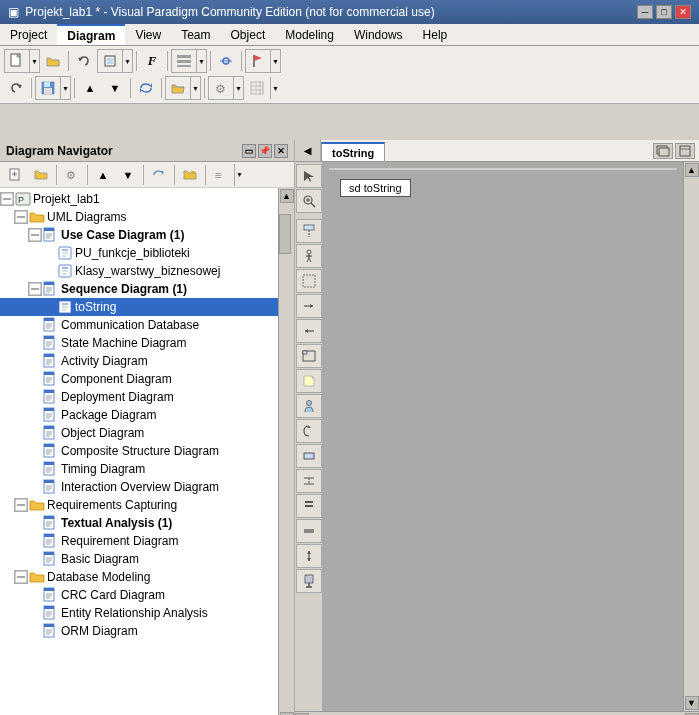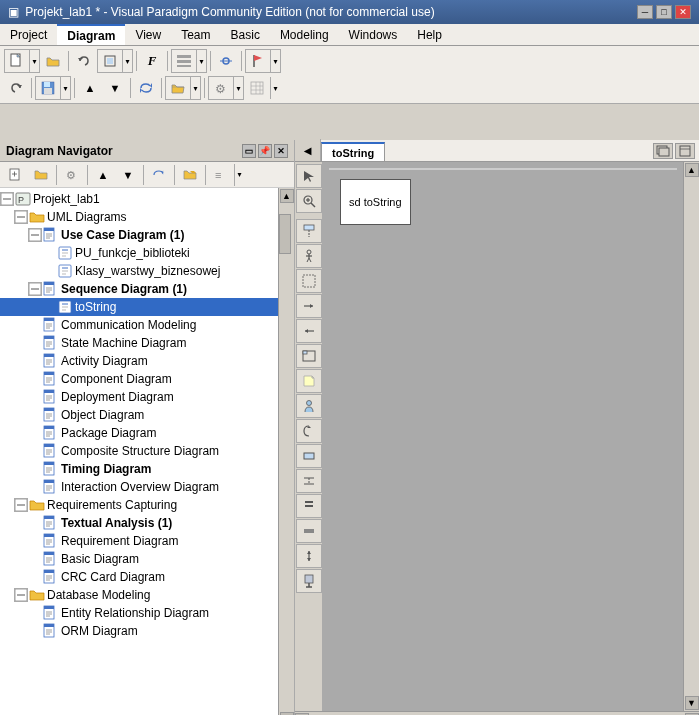--- a/index.html
+++ b/index.html
@@ -243,21 +243,21 @@
       position: relative;
       margin: 4px;
       border: 1px solid #ccc;
     }
     .sd-label {
       position: absolute;
       top: 10px;
       left: 10px;
       background: #fff;
       border: 1px solid #555;
-      padding: 16px 8px;
+      padding: 2px 8px;
       font-size: 11px;
     }
     .rt-btn {
       width: 26px;
       height: 24px;
       background: #e4e0d8;
       border: 1px solid #aaa;
       cursor: pointer;
       display: flex;
       align-items: center;
@@ -301,21 +301,21 @@
     <div class="title-btn">□</div>
     <div class="title-btn close">✕</div>
   </div>
 </div>
 
 <div class="menu-bar">
   <div class="menu-item">Project</div>
   <div class="menu-item active">Diagram</div>
   <div class="menu-item">View</div>
   <div class="menu-item">Team</div>
-  <div class="menu-item">Basic</div>
+  <div class="menu-item">Object</div>
   <div class="menu-item">Modeling</div>
   <div class="menu-item">Windows</div>
   <div class="menu-item">Help</div>
 </div>
 
 <div class="toolbar-area">
   <div class="toolbar-row">
 
     <div class="tb-group">
       <div class="tb-btn" title="New">
@@ -613,21 +613,21 @@
             <span class="tree-expander leaf"></span>
             <span class="tree-icon">
               <svg width="16" height="16" viewBox="0 0 16 16">
                 <rect x="1" y="1" width="10" height="13" fill="white" stroke="#4472c4" stroke-width="0.8"></rect>
                 <rect x="1" y="1" width="10" height="3" fill="#4472c4"></rect>
                 <line x1="3" y1="7" x2="9" y2="7" stroke="#888" stroke-width="0.8"></line>
                 <line x1="3" y1="9" x2="9" y2="9" stroke="#888" stroke-width="0.8"></line>
                 <line x1="3" y1="11" x2="7" y2="11" stroke="#888" stroke-width="0.8"></line>
               </svg>
             </span>
-            <span class="tree-label" style="font-weight:normal;">Communication Modeling</span>
+            <span class="tree-label" style="font-weight:normal;">Communication Database</span>
           </div>
           <div class="tree-item">
             <span style="width:28px; display:inline-block;"></span>
             <span class="tree-expander leaf"></span>
             <span class="tree-icon">
               <svg width="16" height="16" viewBox="0 0 16 16">
                 <rect x="1" y="1" width="10" height="13" fill="white" stroke="#4472c4" stroke-width="0.8"></rect>
                 <rect x="1" y="1" width="10" height="3" fill="#4472c4"></rect>
                 <line x1="3" y1="7" x2="9" y2="7" stroke="#888" stroke-width="0.8"></line>
                 <line x1="3" y1="9" x2="9" y2="9" stroke="#888" stroke-width="0.8"></line>
@@ -683,63 +683,63 @@
             <span class="tree-expander leaf"></span>
             <span class="tree-icon">
               <svg width="16" height="16" viewBox="0 0 16 16">
                 <rect x="1" y="1" width="10" height="13" fill="white" stroke="#4472c4" stroke-width="0.8"></rect>
                 <rect x="1" y="1" width="10" height="3" fill="#4472c4"></rect>
                 <line x1="3" y1="7" x2="9" y2="7" stroke="#888" stroke-width="0.8"></line>
                 <line x1="3" y1="9" x2="9" y2="9" stroke="#888" stroke-width="0.8"></line>
                 <line x1="3" y1="11" x2="7" y2="11" stroke="#888" stroke-width="0.8"></line>
               </svg>
             </span>
+            <span class="tree-label" style="font-weight:normal;">Package Diagram</span>
+          </div>
+          <div class="tree-item">
+            <span style="width:28px; display:inline-block;"></span>
+            <span class="tree-expander leaf"></span>
+            <span class="tree-icon">
+              <svg width="16" height="16" viewBox="0 0 16 16">
+                <rect x="1" y="1" width="10" height="13" fill="white" stroke="#4472c4" stroke-width="0.8"></rect>
+                <rect x="1" y="1" width="10" height="3" fill="#4472c4"></rect>
+                <line x1="3" y1="7" x2="9" y2="7" stroke="#888" stroke-width="0.8"></line>
+                <line x1="3" y1="9" x2="9" y2="9" stroke="#888" stroke-width="0.8"></line>
+                <line x1="3" y1="11" x2="7" y2="11" stroke="#888" stroke-width="0.8"></line>
+              </svg>
+            </span>
             <span class="tree-label" style="font-weight:normal;">Object Diagram</span>
           </div>
           <div class="tree-item">
             <span style="width:28px; display:inline-block;"></span>
             <span class="tree-expander leaf"></span>
             <span class="tree-icon">
               <svg width="16" height="16" viewBox="0 0 16 16">
                 <rect x="1" y="1" width="10" height="13" fill="white" stroke="#4472c4" stroke-width="0.8"></rect>
                 <rect x="1" y="1" width="10" height="3" fill="#4472c4"></rect>
                 <line x1="3" y1="7" x2="9" y2="7" stroke="#888" stroke-width="0.8"></line>
                 <line x1="3" y1="9" x2="9" y2="9" stroke="#888" stroke-width="0.8"></line>
                 <line x1="3" y1="11" x2="7" y2="11" stroke="#888" stroke-width="0.8"></line>
               </svg>
             </span>
-            <span class="tree-label" style="font-weight:normal;">Package Diagram</span>
-          </div>
-          <div class="tree-item">
-            <span style="width:28px; display:inline-block;"></span>
-            <span class="tree-expander leaf"></span>
-            <span class="tree-icon">
-              <svg width="16" height="16" viewBox="0 0 16 16">
-                <rect x="1" y="1" width="10" height="13" fill="white" stroke="#4472c4" stroke-width="0.8"></rect>
-                <rect x="1" y="1" width="10" height="3" fill="#4472c4"></rect>
-                <line x1="3" y1="7" x2="9" y2="7" stroke="#888" stroke-width="0.8"></line>
-                <line x1="3" y1="9" x2="9" y2="9" stroke="#888" stroke-width="0.8"></line>
-                <line x1="3" y1="11" x2="7" y2="11" stroke="#888" stroke-width="0.8"></line>
-              </svg>
-            </span>
             <span class="tree-label" style="font-weight:normal;">Composite Structure Diagram</span>
           </div>
           <div class="tree-item">
             <span style="width:28px; display:inline-block;"></span>
             <span class="tree-expander leaf"></span>
             <span class="tree-icon">
               <svg width="16" height="16" viewBox="0 0 16 16">
                 <rect x="1" y="1" width="10" height="13" fill="white" stroke="#4472c4" stroke-width="0.8"></rect>
                 <rect x="1" y="1" width="10" height="3" fill="#4472c4"></rect>
                 <line x1="3" y1="7" x2="9" y2="7" stroke="#888" stroke-width="0.8"></line>
                 <line x1="3" y1="9" x2="9" y2="9" stroke="#888" stroke-width="0.8"></line>
                 <line x1="3" y1="11" x2="7" y2="11" stroke="#888" stroke-width="0.8"></line>
               </svg>
             </span>
-            <span class="tree-label" style="font-weight:bold;">Timing Diagram</span>
+            <span class="tree-label" style="font-weight:normal;">Timing Diagram</span>
           </div>
           <div class="tree-item">
             <span style="width:28px; display:inline-block;"></span>
             <span class="tree-expander leaf"></span>
             <span class="tree-icon">
               <svg width="16" height="16" viewBox="0 0 16 16">
                 <rect x="1" y="1" width="10" height="13" fill="white" stroke="#4472c4" stroke-width="0.8"></rect>
                 <rect x="1" y="1" width="10" height="3" fill="#4472c4"></rect>
                 <line x1="3" y1="7" x2="9" y2="7" stroke="#888" stroke-width="0.8"></line>
                 <line x1="3" y1="9" x2="9" y2="9" stroke="#888" stroke-width="0.8"></line>
@@ -799,34 +799,20 @@
                 <rect x="1" y="1" width="10" height="13" fill="white" stroke="#4472c4" stroke-width="0.8"></rect>
                 <rect x="1" y="1" width="10" height="3" fill="#4472c4"></rect>
                 <line x1="3" y1="7" x2="9" y2="7" stroke="#888" stroke-width="0.8"></line>
                 <line x1="3" y1="9" x2="9" y2="9" stroke="#888" stroke-width="0.8"></line>
                 <line x1="3" y1="11" x2="7" y2="11" stroke="#888" stroke-width="0.8"></line>
               </svg>
             </span>
             <span class="tree-label" style="font-weight:normal;">Basic Diagram</span>
           </div>
           <div class="tree-item">
-            <span style="width:28px; display:inline-block;"></span>
-            <span class="tree-expander leaf"></span>
-            <span class="tree-icon">
-              <svg width="16" height="16" viewBox="0 0 16 16">
-                <rect x="1" y="1" width="10" height="13" fill="white" stroke="#4472c4" stroke-width="0.8"></rect>
-                <rect x="1" y="1" width="10" height="3" fill="#4472c4"></rect>
-                <line x1="3" y1="7" x2="9" y2="7" stroke="#888" stroke-width="0.8"></line>
-                <line x1="3" y1="9" x2="9" y2="9" stroke="#888" stroke-width="0.8"></line>
-                <line x1="3" y1="11" x2="7" y2="11" stroke="#888" stroke-width="0.8"></line>
-              </svg>
-            </span>
-            <span class="tree-label" style="font-weight:normal;">CRC Card Diagram</span>
-          </div>
-          <div class="tree-item">
             <span style="width:14px; display:inline-block;"></span>
             <span class="tree-expander">
               <svg width="12" height="12" viewBox="0 0 12 12">
                 <rect x="0" y="0" width="12" height="12" fill="white" stroke="#888" stroke-width="0.8"></rect>
                 <line x1="2" y1="6" x2="10" y2="6" stroke="#555" stroke-width="1"></line>
               </svg>
             </span>
             <span class="tree-icon">
               <svg width="16" height="16" viewBox="0 0 16 16">
                 <path d="M1,4 L1,13 L15,13 L15,6 L7,6 L5,4 Z" fill="#f0c040" stroke="#c08000" stroke-width="0.7"></path>
@@ -839,21 +825,35 @@
             <span class="tree-expander leaf"></span>
             <span class="tree-icon">
               <svg width="16" height="16" viewBox="0 0 16 16">
                 <rect x="1" y="1" width="10" height="13" fill="white" stroke="#4472c4" stroke-width="0.8"></rect>
                 <rect x="1" y="1" width="10" height="3" fill="#4472c4"></rect>
                 <line x1="3" y1="7" x2="9" y2="7" stroke="#888" stroke-width="0.8"></line>
                 <line x1="3" y1="9" x2="9" y2="9" stroke="#888" stroke-width="0.8"></line>
                 <line x1="3" y1="11" x2="7" y2="11" stroke="#888" stroke-width="0.8"></line>
               </svg>
             </span>
-            <span class="tree-label" style="font-weight:normal;">Entity Relationship Diagram</span>
+            <span class="tree-label" style="font-weight:normal;">CRC Card Diagram</span>
+          </div>
+          <div class="tree-item">
+            <span style="width:28px; display:inline-block;"></span>
+            <span class="tree-expander leaf"></span>
+            <span class="tree-icon">
+              <svg width="16" height="16" viewBox="0 0 16 16">
+                <rect x="1" y="1" width="10" height="13" fill="white" stroke="#4472c4" stroke-width="0.8"></rect>
+                <rect x="1" y="1" width="10" height="3" fill="#4472c4"></rect>
+                <line x1="3" y1="7" x2="9" y2="7" stroke="#888" stroke-width="0.8"></line>
+                <line x1="3" y1="9" x2="9" y2="9" stroke="#888" stroke-width="0.8"></line>
+                <line x1="3" y1="11" x2="7" y2="11" stroke="#888" stroke-width="0.8"></line>
+              </svg>
+            </span>
+            <span class="tree-label" style="font-weight:normal;">Entity Relationship Analysis</span>
           </div>
           <div class="tree-item">
             <span style="width:28px; display:inline-block;"></span>
             <span class="tree-expander leaf"></span>
             <span class="tree-icon">
               <svg width="16" height="16" viewBox="0 0 16 16">
                 <rect x="1" y="1" width="10" height="13" fill="white" stroke="#4472c4" stroke-width="0.8"></rect>
                 <rect x="1" y="1" width="10" height="3" fill="#4472c4"></rect>
                 <line x1="3" y1="7" x2="9" y2="7" stroke="#888" stroke-width="0.8"></line>
                 <line x1="3" y1="9" x2="9" y2="9" stroke="#888" stroke-width="0.8"></line>

